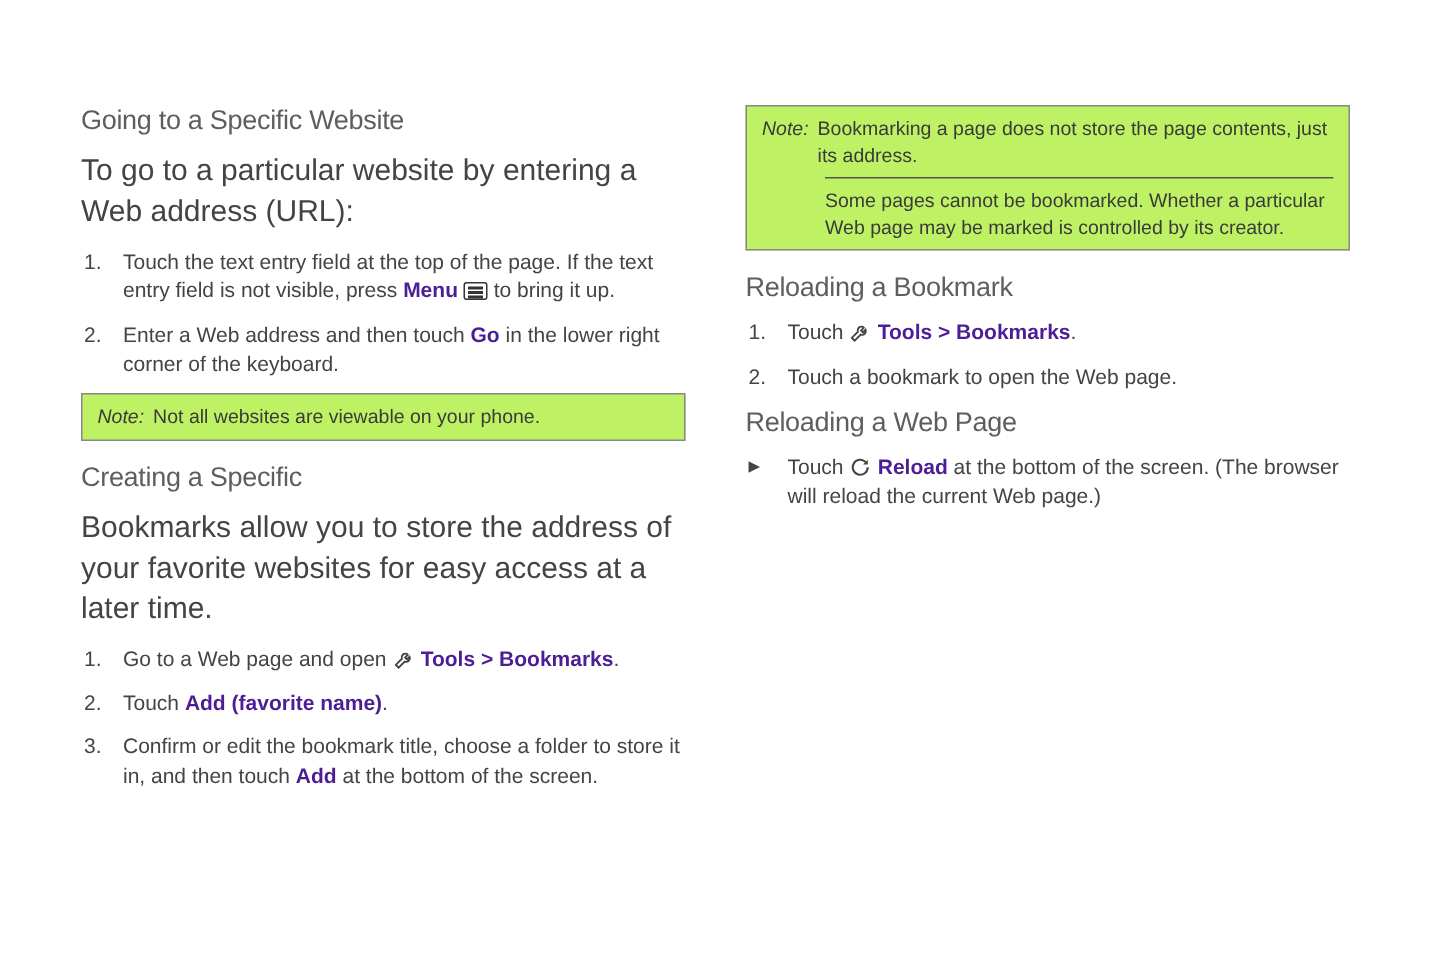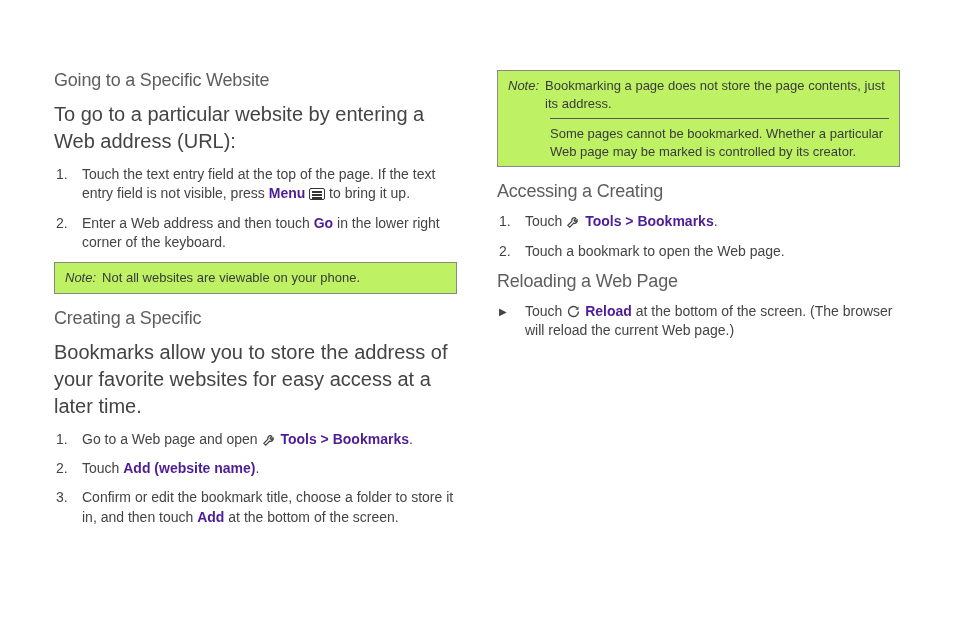--- a/index.html
+++ b/index.html
@@ -59,41 +59,41 @@
       <h2 class="section">Creating a Specific</h2>
       <p class="intro">Bookmarks allow you to store the address of your favorite websites for easy access at a later time.</p>
 
       <ol class="steps">
         <li>
           <span>Go to a Web page and open </span><span class="tools-icon"><svg width="15" height="15" viewBox="0 0 24 24" fill="none" stroke="#444" stroke-width="2">
                 <path d="M14.7 6.3a4 4 0 0 0-5.2 5.2L3 18l3 3 6.5-6.5a4 4 0 0 0 5.2-5.2l-2.8 2.8-2-2 2.8-2.8z"></path>
               </svg></span><span class="bold"> Tools</span><span class="bold"> &gt; </span><span class="bold">Bookmarks</span><span>.</span>
         </li>
         <li>
-          <span>Touch </span><span class="bold">Add (website name)</span><span>.</span>
+          <span>Touch </span><span class="bold">Add (favorite name)</span><span>.</span>
         </li>
         <li>
           <span>Confirm or edit the bookmark title, choose a folder to store it in, and then touch </span><span class="bold">Add</span><span> at the bottom of the screen.</span>
         </li>
       </ol>
 
     </div>
 
     <div class="col">
 
       <div class="note-box">
         <div class="note-body">
           <span class="note-label">Note:</span>
           <span class="note-text">Bookmarking a page does not store the page contents, just its address.</span>
         </div>
         <hr>
         <div class="note-extra">Some pages cannot be bookmarked. Whether a particular Web page may be marked is controlled by its creator.</div>
       </div>
 
-      <h2 class="section">Accessing a Creating</h2>
+      <h2 class="section">Reloading a Bookmark</h2>
       <ol class="steps">
         <li>
           <span>Touch </span><span class="tools-icon"><svg width="15" height="15" viewBox="0 0 24 24" fill="none" stroke="#444" stroke-width="2">
                 <path d="M14.7 6.3a4 4 0 0 0-5.2 5.2L3 18l3 3 6.5-6.5a4 4 0 0 0 5.2-5.2l-2.8 2.8-2-2 2.8-2.8z"></path>
               </svg></span><span class="bold"> Tools</span><span class="bold"> &gt; </span><span class="bold">Bookmarks</span><span>.</span>
         </li>
         <li>Touch a bookmark to open the Web page.</li>
       </ol>
 
       <h2 class="section">Reloading a Web Page</h2>

